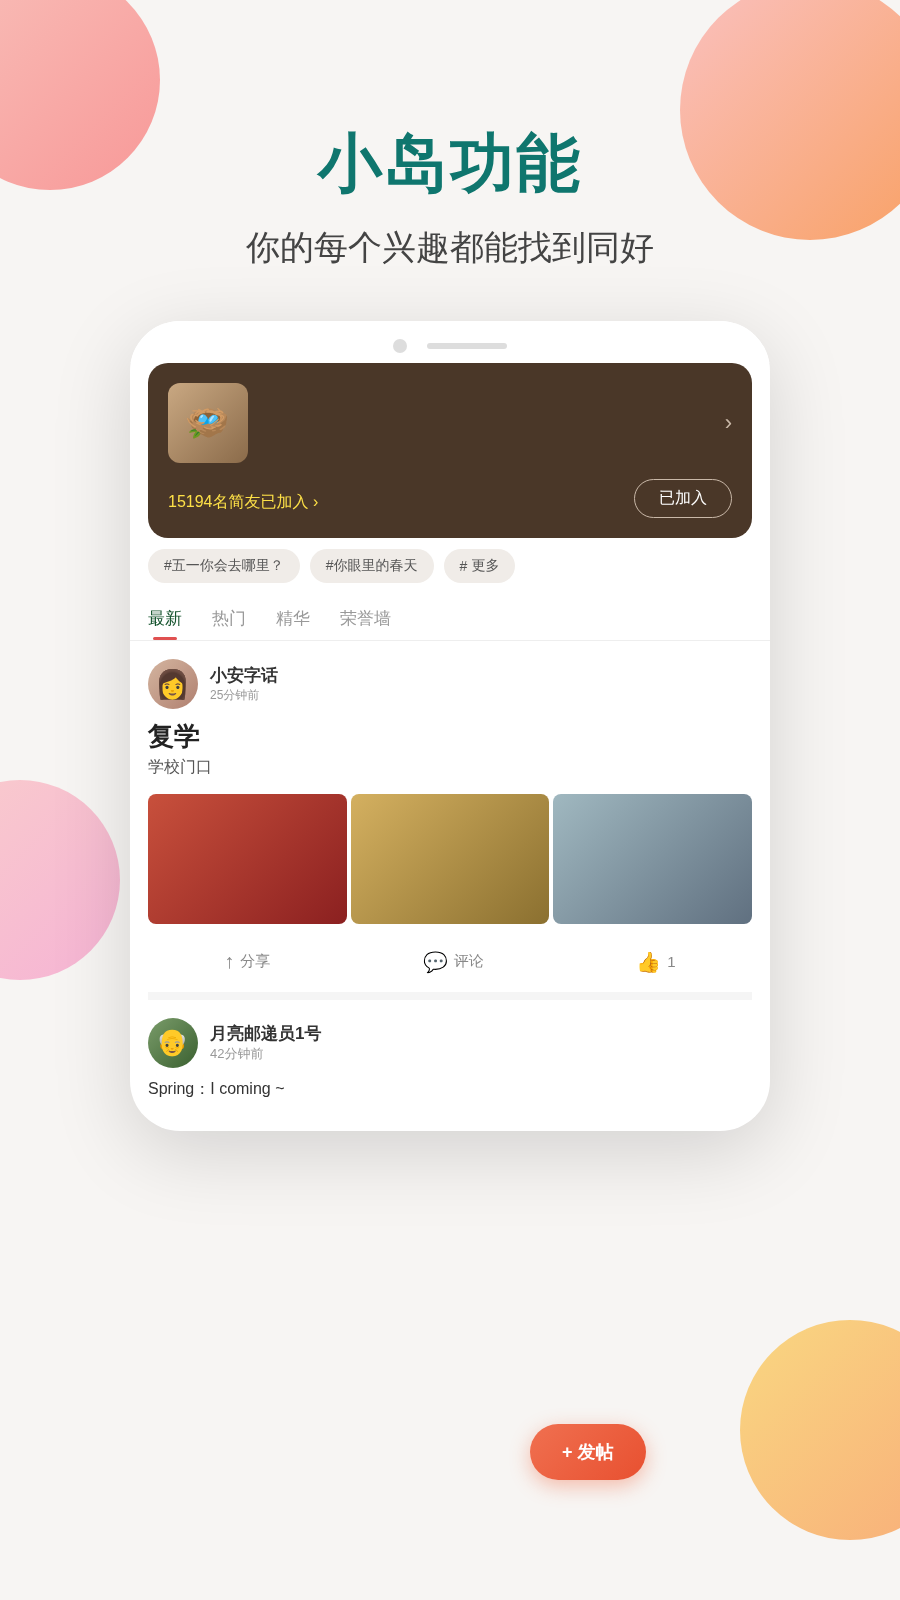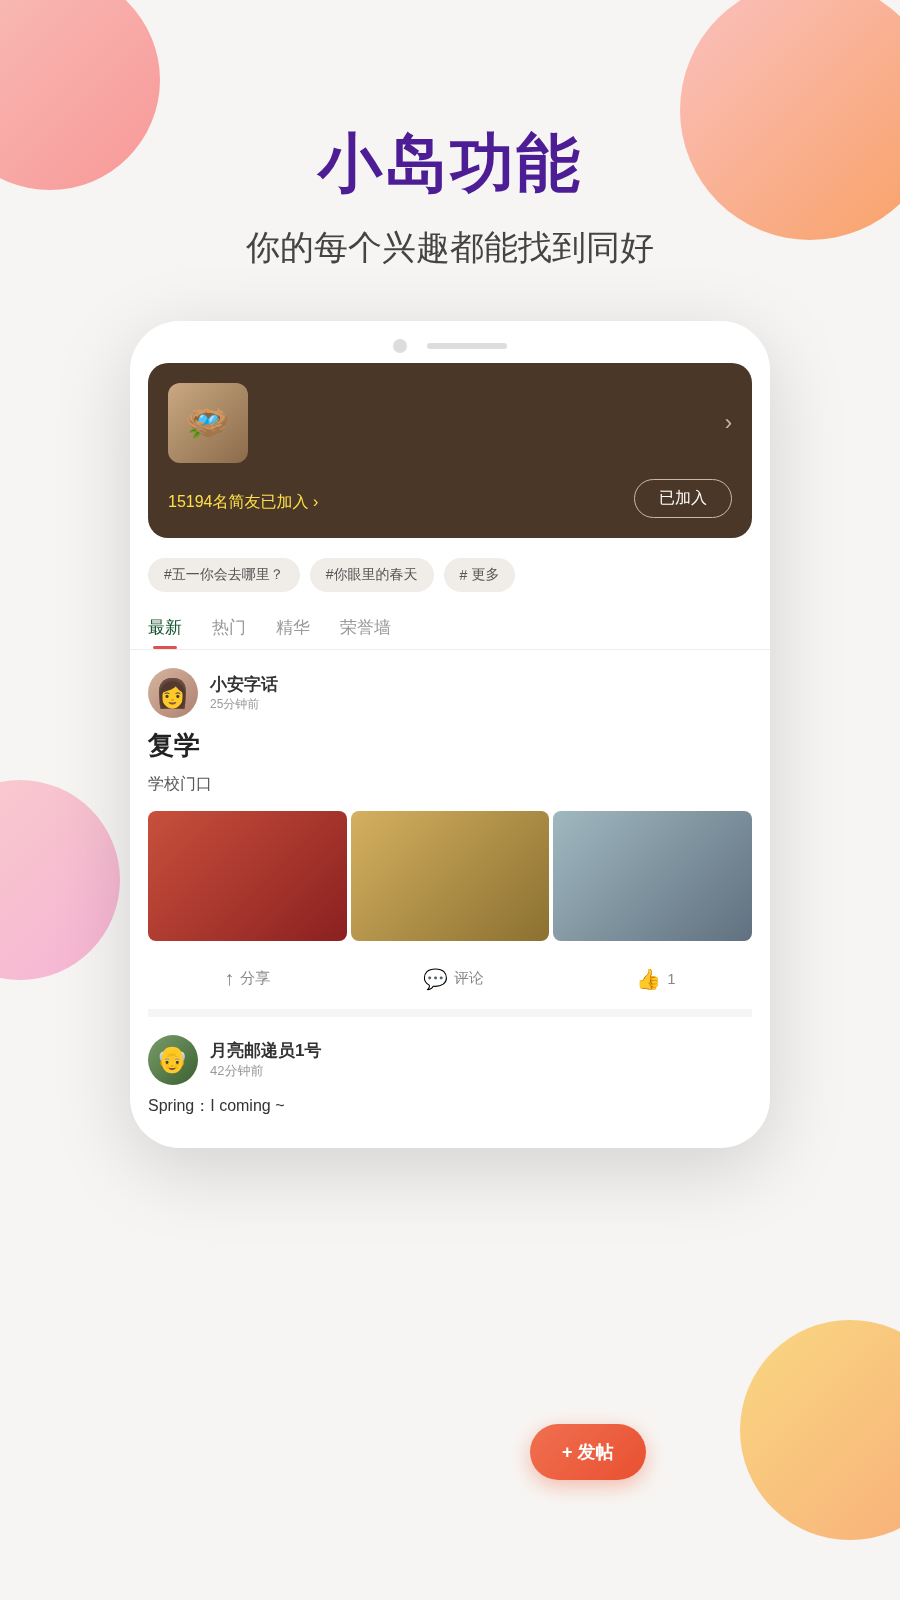--- a/index.html
+++ b/index.html
@@ -58,21 +58,21 @@
     .page-header {
       text-align: center;
       padding-top: 120px;
       padding-bottom: 50px;
       position: relative;
       z-index: 1;
     }
     .page-title {
       font-size: 64px;
       font-weight: 800;
-      color: #4c1d95;
+      color: #0f766e;
       letter-spacing: 2px;
       margin-bottom: 18px;
     }
     .page-subtitle {
       font-size: 34px;
       color: #444;
       font-weight: 400;
     }
 
     
@@ -174,21 +174,21 @@
       color: #fff;
       font-size: 16px;
       background: transparent;
       cursor: pointer;
     }
 
     
     .island-tags {
       display: flex;
       gap: 10px;
-      padding: 20px 18px 0;
+      padding: 11px 18px 0;
       flex-wrap: nowrap;
       overflow: hidden;
     }
     .tag-pill {
       background: #f0ece8;
       border-radius: 50px;
       padding: 8px 16px;
       font-size: 14px;
       color: #555;
       white-space: nowrap;
@@ -265,21 +265,20 @@
       color: #333;
     }
     .post-time {
       font-size: 12px;
       color: #999;
     }
     .post-title {
       font-size: 26px;
       font-weight: 700;
       color: #222;
-      margin-bottom: 8px;
     }
     .post-content {
       font-size: 16px;
       color: #555;
       line-height: 1.6;
       margin-bottom: 14px;
     }
 
     
     .image-grid {

